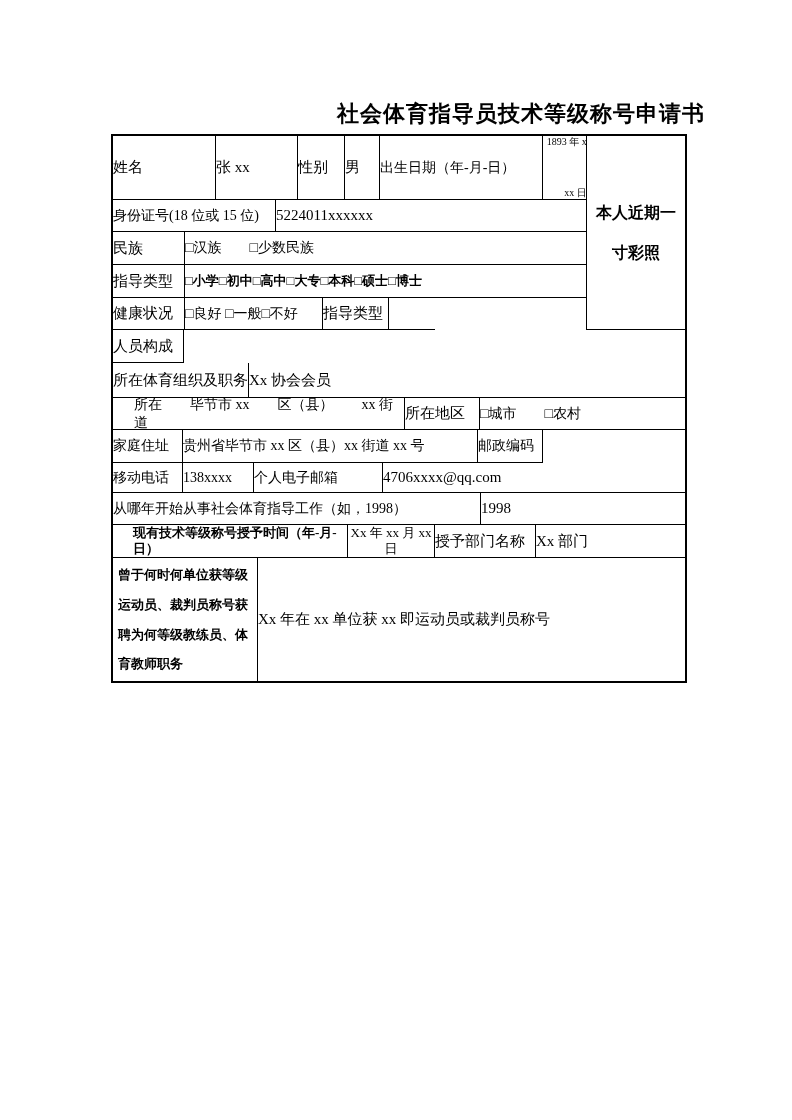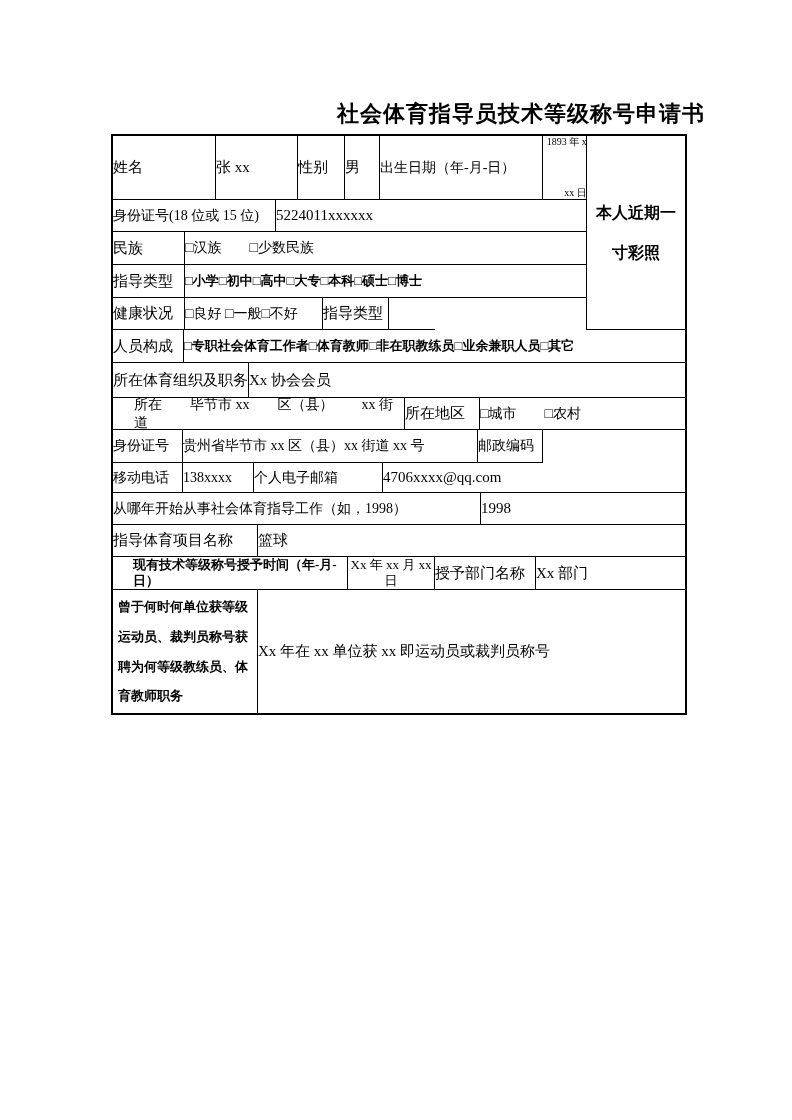--- a/index.html
+++ b/index.html
@@ -87,56 +87,51 @@
     <div class="row" style="height:32px">
       <div class="cell" style="width:72px">健康状况</div>
       <div class="cell f14" style="width:138px">□良好 □一般□不好</div>
       <div class="cell" style="width:66px">指导类型</div>
       <div class="cell br0" style="width:46px"></div>
       <div class="spacer"></div>
     </div>
 
     <div class="row" style="height:33px">
       <div class="cell" style="width:71px">人员构成</div>
-      <div class="cell f13 br0" style="width:501px">□专职社会体育工作者□体育教师□非在职教练员□业余兼职人员□其它</div>
     </div>
 
     <div class="row" style="height:35px">
       <div class="cell" style="width:136px">所在体育组织及职务</div>
       <div class="cell br0" style="width:436px">Xx 协会会员</div>
     </div>
 
     <div class="row" style="height:32px">
       <div class="cell f14 al" style="width:292px; padding-left:21px">所在　　毕节市 xx　　区（县）　　xx 街道</div>
       <div class="cell" style="width:75px">所在地区</div>
       <div class="cell f14 br0" style="width:205px">□城市　　□农村</div>
     </div>
 
     <div class="row" style="height:33px">
-      <div class="cell f14" style="width:70px">身份证号</div>
+      <div class="cell f14" style="width:70px">家庭住址</div>
       <div class="cell f14" style="width:295px">贵州省毕节市 xx 区（县）xx 街道 xx 号</div>
       <div class="cell f14" style="width:65px">邮政编码</div>
     </div>
 
     <div class="row" style="height:30px">
       <div class="cell f14" style="width:70px">移动电话</div>
       <div class="cell f14" style="width:71px">138xxxx</div>
       <div class="cell f14" style="width:129px">个人电子邮箱</div>
       <div class="cell br0" style="width:302px">4706xxxx@qq.com</div>
     </div>
 
     <div class="row" style="height:32px">
       <div class="cell f14" style="width:368px">从哪年开始从事社会体育指导工作（如，1998）</div>
       <div class="cell br0" style="width:204px">1998</div>
     </div>
 
-    <div class="row" style="height:32px">
-      <div class="cell" style="width:145px">指导体育项目名称</div>
-      <div class="cell br0" style="width:427px">篮球</div>
-    </div>
 
     <div class="row" style="height:33px">
       <div class="cell f13 al" style="width:235px; padding-left:20px">现有技术等级称号授予时间（年-月-日）</div>
       <div class="cell f12" style="width:87px">Xx 年 xx 月 xx 日</div>
       <div class="cell" style="width:101px">授予部门名称</div>
       <div class="cell br0" style="width:149px">Xx 部门</div>
     </div>
 
     <div class="row" style="height:123px">
       <div class="cell f13 al bb0 history-label" style="width:145px">曾于何时何单位获等级运动员、裁判员称号获聘为何等级教练员、体育教师职务</div>

